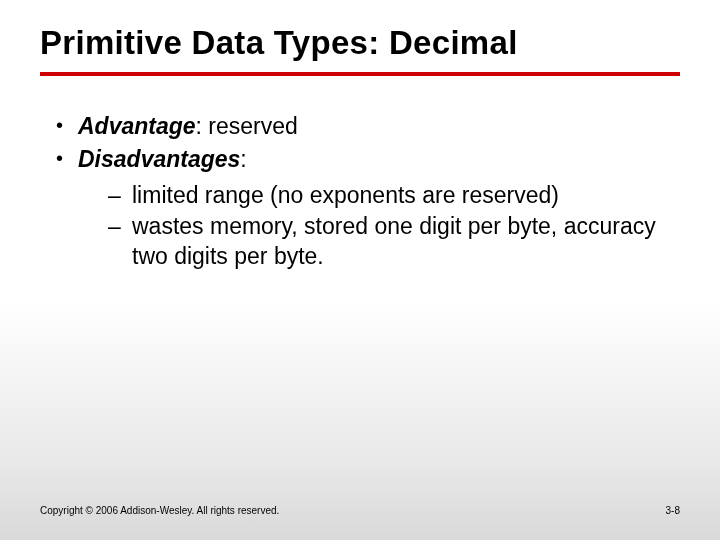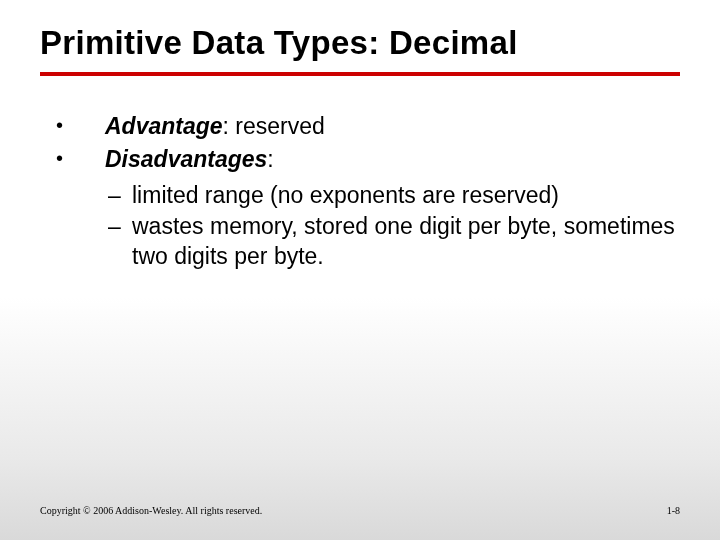--- a/index.html
+++ b/index.html
@@ -39,21 +39,21 @@
     margin-bottom: 4px;
   }
   .b1 .dot {
     width: 22px;
     flex: 0 0 22px;
     text-align: left;
     font-size: 20px;
     line-height: 1.35;
   }
   .b1 .row { flex: 1; }
-  .emph { font-style: italic; font-weight: bold; margin-left: 27px; }
+  .emph { font-style: italic; font-weight: bold; }
   .sub {
     padding-left: 52px;
     margin-top: 6px;
   }
   .b2 {
     display: flex;
     margin-bottom: 2px;
   }
   .b2 .dash {
     width: 24px;
@@ -61,21 +61,21 @@
     text-align: left;
   }
   .b2 .row { flex: 1; }
   .footer {
     position: absolute;
     left: 40px;
     right: 40px;
     bottom: 24px;
     display: flex;
     justify-content: space-between;
-    font-family: Liberation Serif, serif;
+    font-family: Liberation Sans, sans-serif;
     font-size: 10px;
     color: #000;
     margin-top: 40px;
   }
 </style>
 </head>
 <body>
 
 <div class="slide">
 
@@ -98,24 +98,24 @@
       </div>
     </div>
 
     <div class="sub">
       <div class="b2">
         <div class="dash">–</div>
         <div class="row">limited range (no exponents are reserved)</div>
       </div>
       <div class="b2">
         <div class="dash">–</div>
-        <div class="row">wastes memory, stored one digit per byte, sometimes two digits per byte.</div>
+        <div class="row">wastes memory, stored one digit per byte, accuracy two digits per byte.</div>
       </div>
     </div>
 
   </div>
 
   <div class="footer">
     <div>Copyright © 2006 Addison-Wesley. All rights reserved.</div>
-    <div>1-8</div>
+    <div>3-8</div>
   </div>
 
 </div>
 
 </body></html>

